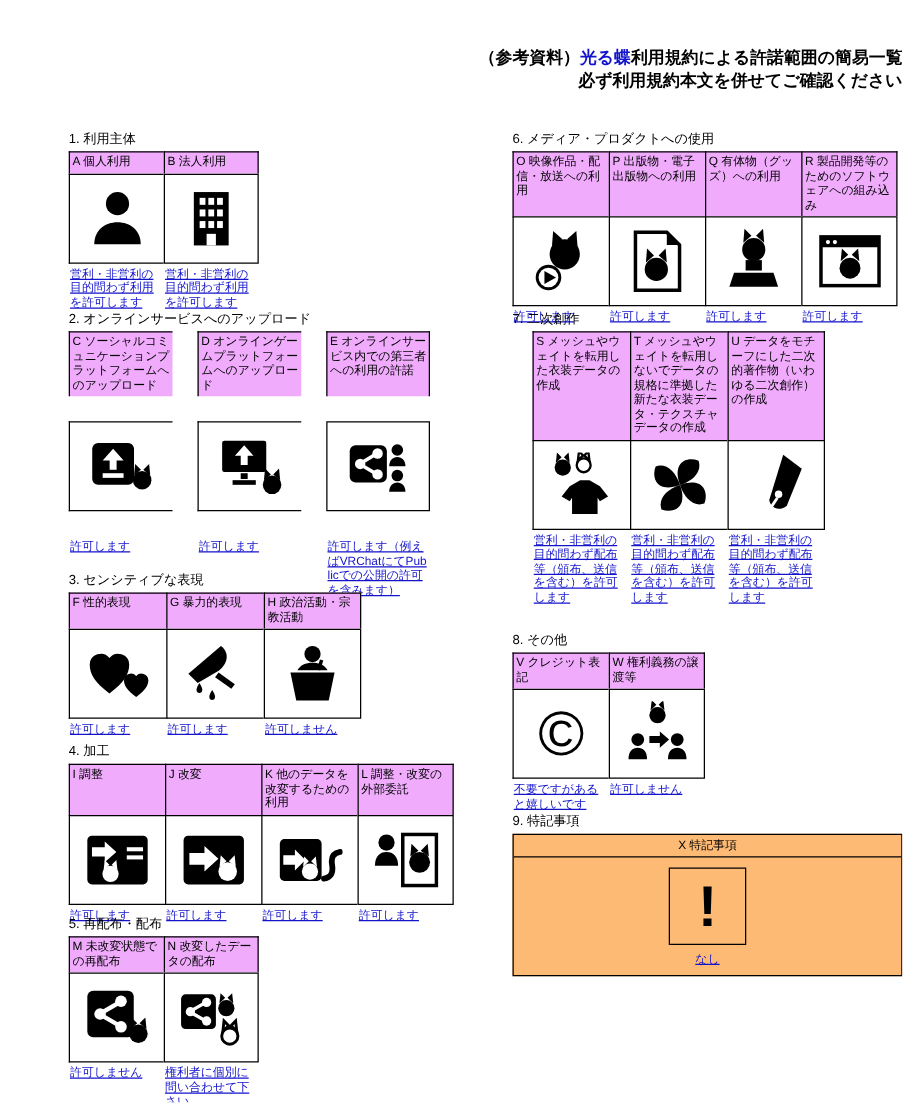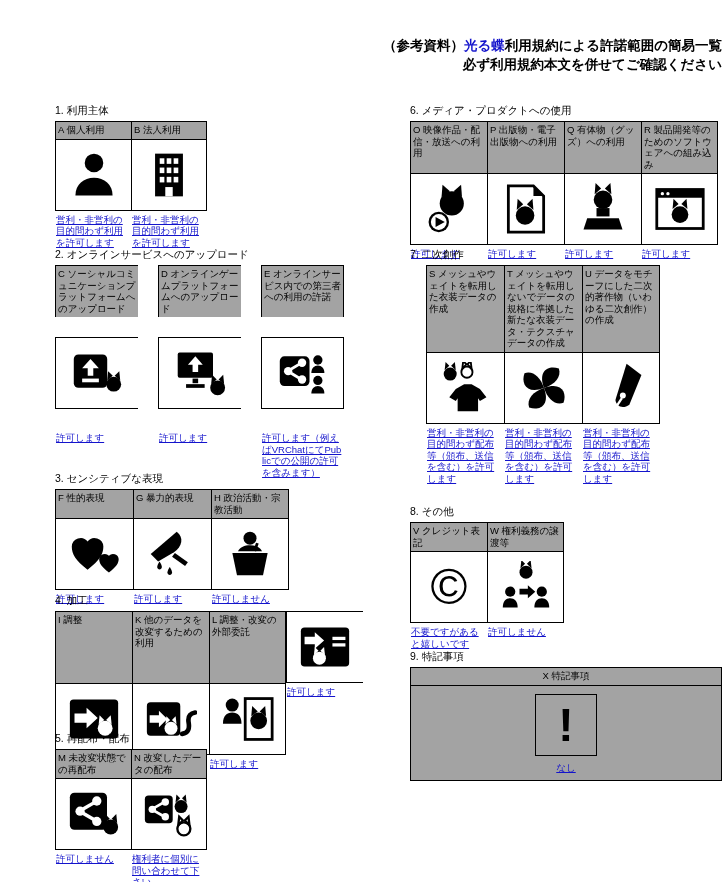--- a/index.html
+++ b/index.html
@@ -6,28 +6,28 @@
   .page{position:relative;width:722px;height:882px;background:#fff;overflow:hidden;
         font-family:"Liberation Sans","DejaVu Sans",sans-serif;color:#000;}
   .title{position:absolute;top:36px;left:0;width:100%;text-align:right;
          font-size:13.5px;font-weight:bold;line-height:19px;}
   .title .link{color:#1414cc;}
   .section{position:absolute;padding-left:20px;}
   .sec-heading{font-size:10.5px;margin-bottom:3px;white-space:nowrap;}
   .cells{display:grid;}
   .lab{border-left:1px solid #000;border-top:1px solid #000;
        font-size:9.5px;line-height:11.5px;padding:2px 2px 3px 2px;
-       overflow-wrap:anywhere;word-break:break-all;background:#a3a3a3;}
+       overflow-wrap:anywhere;word-break:break-all;background:#f0abfc;}
   .lab.lc,.ico.lc{border-right:1px solid #000;}
   .ico{border-left:1px solid #000;border-top:1px solid #000;border-bottom:1px solid #000;
        height:70px;display:flex;align-items:center;justify-content:center;background:#fff;}
   .res{color:#1414cc;text-decoration:underline;font-size:9.5px;line-height:11.5px;
        padding:3px 2px 0 1px;overflow-wrap:anywhere;word-break:break-all;}
   .glyph{line-height:1;color:#000;}
-  .special-box{border:1px solid #000;background:#a3a3a3;}
+  .special-box{border:1px solid #000;background:#fdba74;}
   .special-head{border-bottom:1px solid #000;text-align:center;font-size:9.5px;padding:2px;}
   .special-body{display:flex;flex-direction:column;align-items:center;padding:8px 0 6px 0;}
   .mini-cell{width:60px;height:60px;border:1px solid #000;display:flex;
              align-items:center;justify-content:center;margin-bottom:4px;}
   .res.center{text-align:center;padding:2px 0 0 0;}
 </style>
 </head>
 <body>
 
 <div class="page">
@@ -114,21 +114,21 @@
             <circle cx="44" cy="36" r="5"></circle>
             <path d="M37 50c0-5 3-8 7-8s7 3 7 8z"></path>
           </svg>
         </div>
       <div class="res">許可します</div>
       <div class="res">許可します</div>
       <div class="res">許可します（例えばVRChatにてPublicでの公開の許可を含みます）</div>
     </div>
   </div>
 
-  <div class="section" style="left:35px;top:472px;width:238px;">
+  <div class="section" style="left:35px;top:457px;width:238px;">
     <div class="sec-heading">3. センシティブな表現</div>
     <div class="cells" style="grid-template-columns:78px 78px 78px;">
       <div class="lab">F 性的表現</div>
       <div class="lab">G 暴力的表現</div>
       <div class="lab lc">H 政治活動・宗教活動</div>
       <div class="ico">
           <svg width="52" height="52" viewBox="0 0 56 56" fill="#000">
             <path d="M20 45C7 35 3 28 3 20a9.5 9.5 0 0 1 17-5.5A9.5 9.5 0 0 1 37 20c0 8-4 15-17 25z"></path>
             <path d="M43 48c-8-6-10.5-10-10.5-14.5a6 6 0 0 1 10.5-3.5 6 6 0 0 1 10.5 3.5C53.5 38 51 42 43 48z"></path>
           </svg>
@@ -152,20 +152,21 @@
       <div class="res">許可します</div>
       <div class="res">許可します</div>
       <div class="res">許可しません</div>
     </div>
   </div>
 
   <div class="section" style="left:35px;top:594px;width:312px;">
     <div class="sec-heading">4. 加工</div>
     <div class="cells" style="grid-template-columns:77px 77px 77px 77px;">
       <div class="lab">I 調整</div>
+      <div class="lab">J 改変</div>
       <div class="lab">K 他のデータを改変するための利用</div>
       <div class="lab lc">L 調整・改変の外部委託</div>
       <div class="ico">
           <svg width="52" height="52" viewBox="0 0 56 56" fill="#000">
             <rect x="2" y="7" width="52" height="42" rx="4"></rect>
             <g fill="#fff">
               <path d="M6 17h11v-5l10 9-10 9v-5H6z"></path>
               <rect x="36" y="17" width="14" height="3.5"></rect>
               <rect x="36" y="24" width="14" height="3.5"></rect>
               <circle cx="22" cy="40" r="7"></circle>

